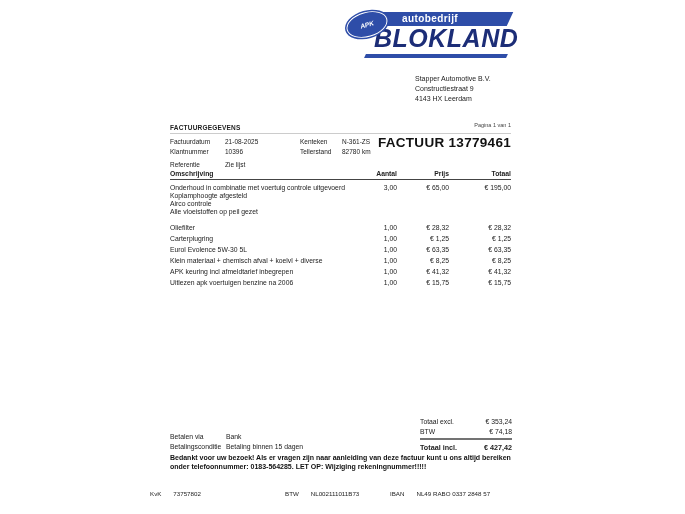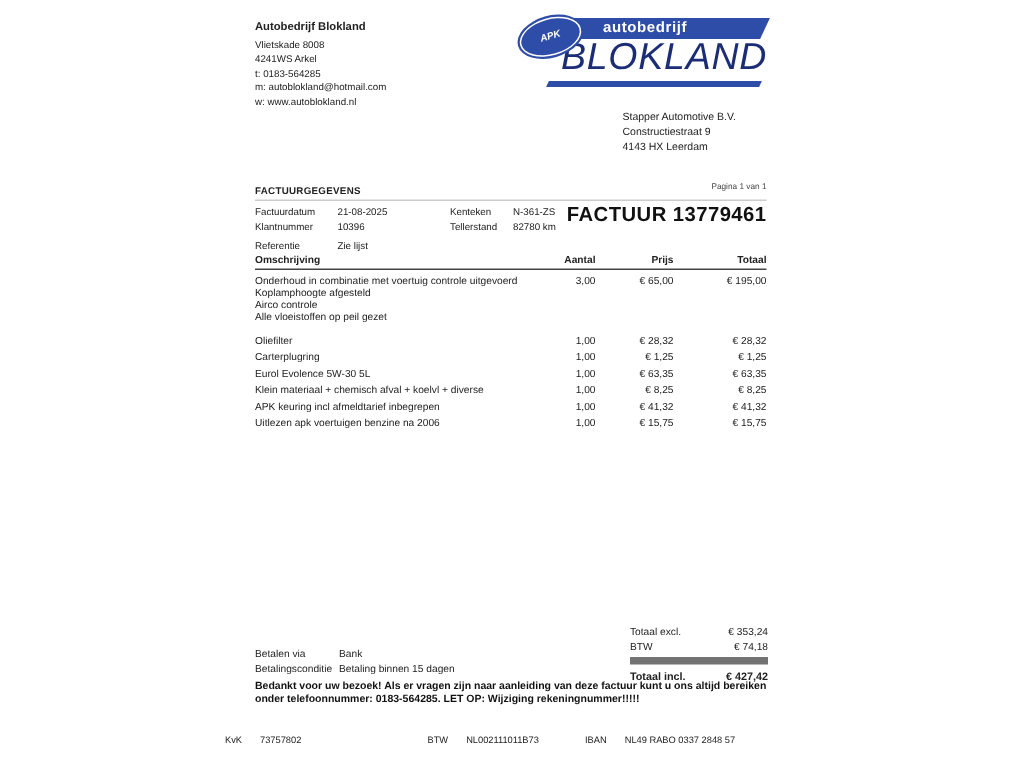--- a/index.html
+++ b/index.html
@@ -8,21 +8,21 @@
   .page { position:relative; width:685px; height:514px; background:#fff; overflow:hidden; }
 
   
   .company { position:absolute; left:170px; top:13px; font-size:6.5px; line-height:1.45; color:#222; }
   .company-name { font-weight:bold; font-size:7.5px; margin-bottom:2px; }
 
   
   .logo { position:absolute; left:344px; top:8px; width:170px; height:52px; }
   .logo-band { position:absolute; left:34px; top:4px; width:132px; height:14px; background:#2e4da8; transform:skewX(-25deg); }
   .logo-band-text { position:absolute; left:58px; top:5px; color:#ffffff; font-weight:bold; font-size:10px; letter-spacing:0.4px; }
-  .logo-main { position:absolute; left:30px; top:16px; color:#1c2d77; font-style:italic; font-weight:normal; font-size:25px; letter-spacing:0.5px; }
+  .logo-main { position:absolute; left:30px; top:16px; color:#1c2d77; font-style:italic; font-weight:bold; font-size:25px; letter-spacing:0.5px; }
   .logo-bar { position:absolute; left:21px; top:46px; width:142px; height:4px; background:#2e4da8; transform:skewX(-25deg); }
   .logo-badge { position:absolute; left:2px; top:4px; width:42px; height:25px; border-radius:50%; background:#2e4da8; border:1.5px solid #fff; box-shadow:0 0 0 1.5px #2e4da8; transform:rotate(-16deg); display:flex; align-items:center; justify-content:center; color:#fff; font-size:6.5px; font-weight:bold; font-style:italic; }
 
   
   .customer { position:absolute; left:415px; top:74px; font-size:7px; line-height:1.45; color:#222; }
 
   
   .page-info { position:absolute; left:410px; top:122px; width:101px; text-align:right; font-size:5.5px; color:#444; }
   .meta { position:absolute; left:170px; top:124px; width:341px; font-size:6.5px; color:#222; }
   .meta-title { font-weight:bold; font-size:6.5px; border-bottom:1px solid #ccc; padding-bottom:2px; margin-bottom:4px; letter-spacing:0.2px; }
@@ -41,21 +41,21 @@
   .items > div:nth-child(2) { margin-bottom:7px; }
   .col-desc { flex:1; padding-right:4px; }
   .col-qty { width:42px; text-align:right; }
   .col-price { width:52px; text-align:right; }
   .col-total { width:62px; text-align:right; }
   .col-desc div { margin-bottom:1px; }
 
   
   .totals { position:absolute; left:420px; top:418px; width:92px; font-size:6.8px; color:#222; }
   .totals-row { display:flex; justify-content:space-between; margin-bottom:3px; }
-  .totals-incl { border-top:5px solid #737373; padding-top:3px; font-weight:bold; font-size:7.2px; }
+  .totals-incl { border-top:2px solid #737373; padding-top:3px; font-weight:bold; font-size:7.2px; }
 
   
   .payment { position:absolute; left:170px; top:433px; font-size:6.8px; color:#222; }
   .pay-row { display:flex; margin-bottom:3px; }
   .pay-label { width:56px; }
 
   
   .note { position:absolute; left:170px; top:453px; width:348px; font-size:7px; font-weight:bold; line-height:1.3; color:#111; }
 
   
@@ -64,28 +64,20 @@
   .f-kvk { left:150px; }
   .f-btw { left:285px; }
   .f-iban { left:390px; }
   .f-label { margin-right:12px; }
 </style>
 </head>
 <body>
 
 <div class="page">
 
-  <div class="company">
-    <div class="company-name">Autobedrijf Blokland</div>
-    <div class="company-line">Vlietskade 8008</div>
-      <div class="company-line">4241WS Arkel</div>
-      <div class="company-line">t: 0183-564285</div>
-      <div class="company-line">m: autoblokland@hotmail.com</div>
-      <div class="company-line">w: www.autoblokland.nl</div>
-  </div>
 
   <div class="logo">
     <div class="logo-band"></div>
     <div class="logo-band-text">autobedrijf</div>
     <div class="logo-main">BLOKLAND</div>
     <div class="logo-bar"></div>
     <div class="logo-badge">APK</div>
   </div>
 
   <div class="customer">

